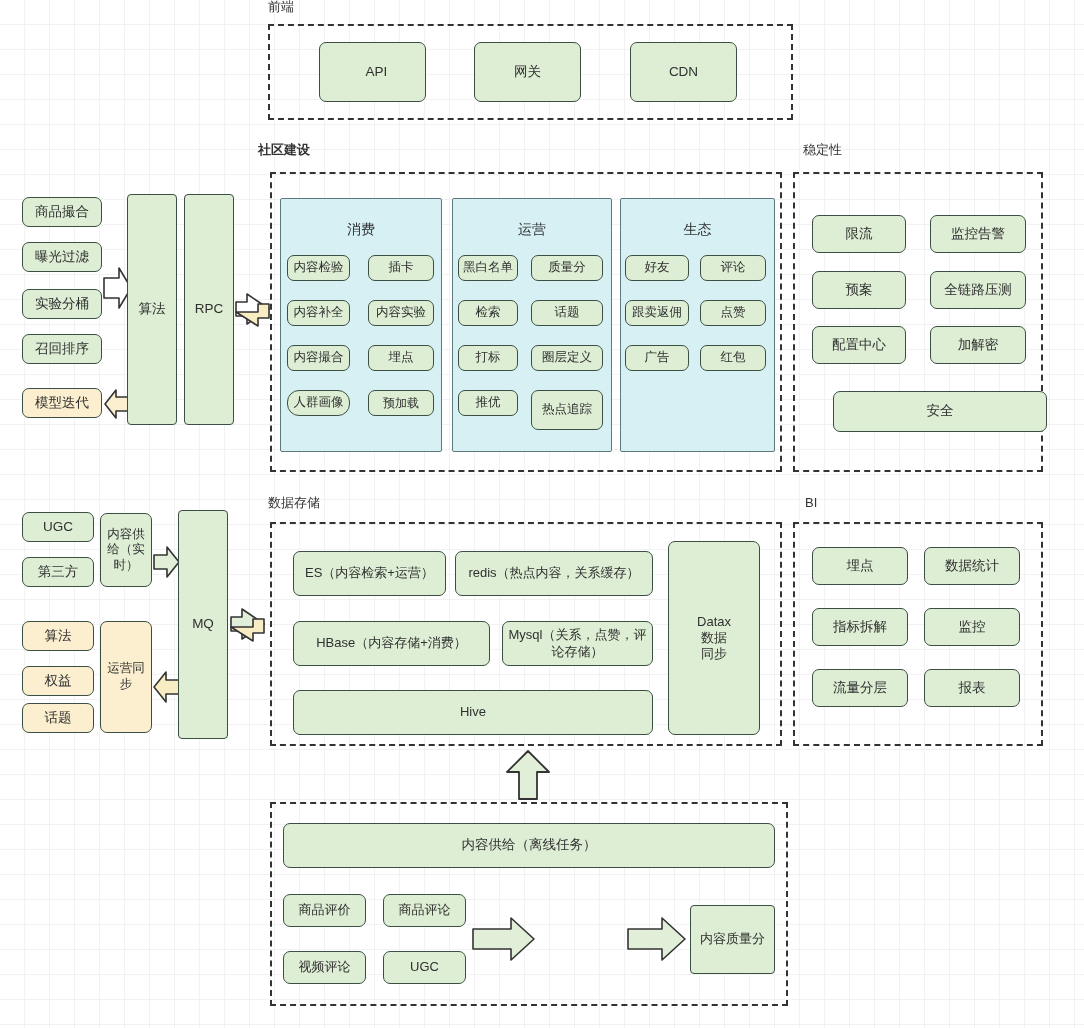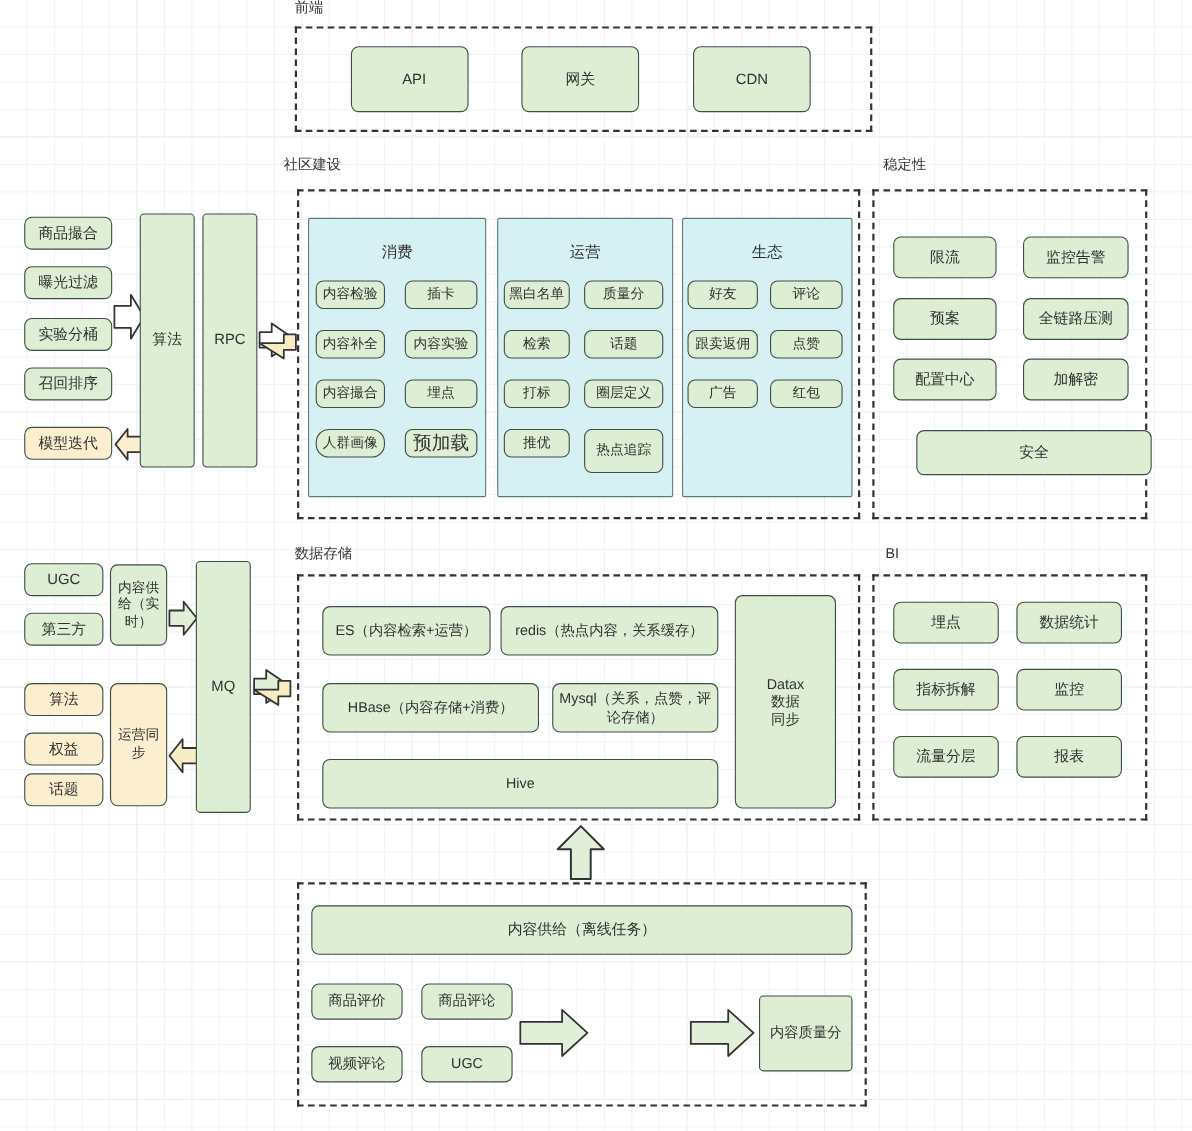--- a/index.html
+++ b/index.html
@@ -92,34 +92,34 @@
   </svg>
 
   <div class="abs node sq vtext" style="left:127px;top:194px;width:50px;height:231px;">算法</div>
   <div class="abs node sq vtext" style="left:184px;top:194px;width:50px;height:231px;">RPC</div>
 
   <svg class="abs" style="left:236px;top:293px;" width="34" height="42">
     <polygon points="11,9 11,1 33,16 11,31 11,23 0,23 0,9" fill="#ffffff" stroke="#333333" stroke-width="1.6" stroke-linejoin="round"></polygon>
     <polygon points="22,19 22,11 33,11 33,25 22,25 22,33 0,19" fill="#f7ecc2" stroke="#333333" stroke-width="1.6" stroke-linejoin="round"></polygon>
   </svg>
 
-  <div class="abs grp-label" style="left:258px;top:143px;">社区建设</div>
+  <div class="abs grp-label" style="left:258px;top:143px;font-weight:bold;">社区建设</div>
   <div class="abs group" style="left:270px;top:172px;width:512px;height:300px;"></div>
 
   <div class="abs panel-blue" style="left:280px;top:198px;width:162px;height:254px;">
     <div class="panel-title">消费</div>
   </div>
   <div class="abs node" style="left:287px;top:255px;width:63px;height:26px;font-size:12.5px;">内容检验</div>
   <div class="abs node" style="left:368px;top:255px;width:66px;height:26px;font-size:12.5px;">插卡</div>
   <div class="abs node" style="left:287px;top:300px;width:63px;height:26px;font-size:12.5px;">内容补全</div>
   <div class="abs node" style="left:368px;top:300px;width:66px;height:26px;font-size:12.5px;">内容实验</div>
   <div class="abs node" style="left:287px;top:345px;width:63px;height:26px;font-size:12.5px;">内容撮合</div>
   <div class="abs node" style="left:368px;top:345px;width:66px;height:26px;font-size:12.5px;">埋点</div>
   <div class="abs node" style="left:287px;top:390px;width:63px;height:26px;font-size:12.5px;border-radius:12px;">人群画像</div>
-  <div class="abs node" style="left:368px;top:390px;width:66px;height:26px;font-size:17px;">预加载</div>
+  <div class="abs node" style="left:368px;top:390px;width:66px;height:26px;font-size:12px;">预加载</div>
 
   <div class="abs panel-blue" style="left:452px;top:198px;width:160px;height:254px;">
     <div class="panel-title">运营</div>
   </div>
   <div class="abs node" style="left:458px;top:255px;width:60px;height:26px;font-size:12.5px;">黑白名单</div>
   <div class="abs node" style="left:531px;top:255px;width:72px;height:26px;font-size:12.5px;">质量分</div>
   <div class="abs node" style="left:458px;top:300px;width:60px;height:26px;font-size:12.5px;">检索</div>
   <div class="abs node" style="left:531px;top:300px;width:72px;height:26px;font-size:12.5px;">话题</div>
   <div class="abs node" style="left:458px;top:345px;width:60px;height:26px;font-size:12.5px;">打标</div>
   <div class="abs node" style="left:531px;top:345px;width:72px;height:26px;font-size:12.5px;">圈层定义</div>

